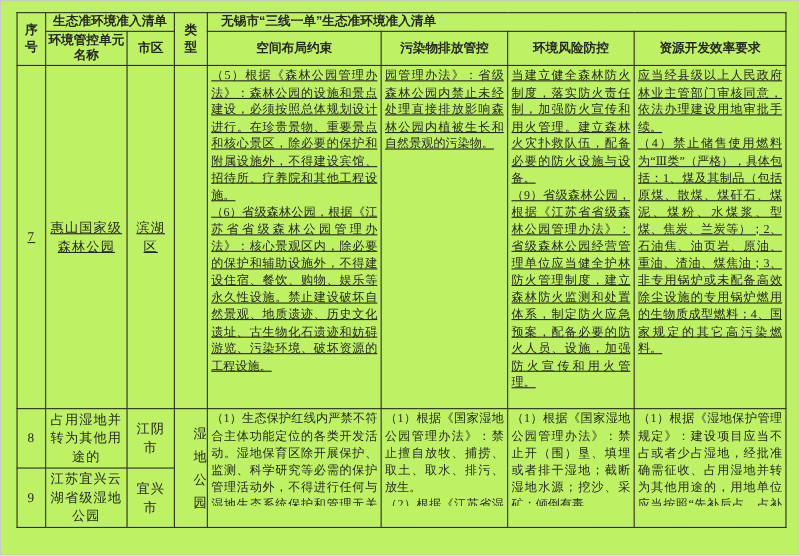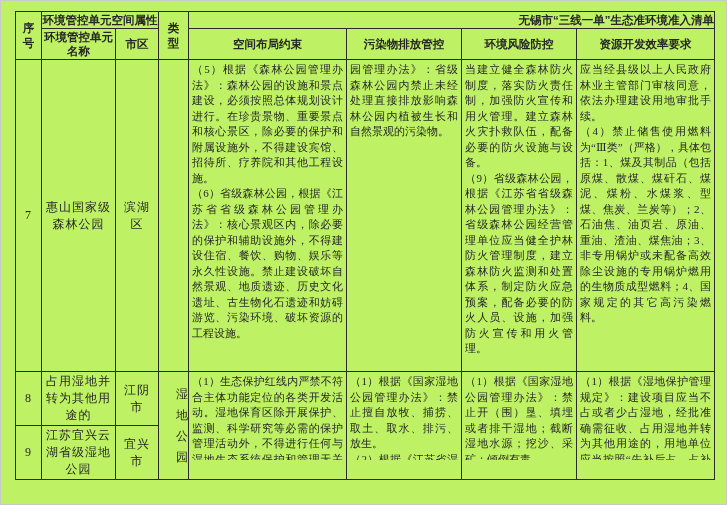--- a/index.html
+++ b/index.html
@@ -23,33 +23,33 @@
     table-layout: fixed;
   }
   table.eco td {
     border: 1px solid #2b2b2b;
     padding: 0;
     box-sizing: border-box;
     overflow: hidden;
   }
   tr.h1 td { height: 17px; }
   tr.h2 td { height: 31px; }
-  tr.r7 td { height: 312px; }
+  tr.r7 td { height: 312px; text-decoration: underline; }
   tr.r8 td { height: 45px; }
   tr.r9 td { height: 47px; }
   .hd {
     font-family: "Liberation Sans", "DejaVu Sans", sans-serif;
     font-weight: bold;
     font-size: 11.5px;
     text-align: center;
     vertical-align: middle;
     line-height: 14px;
   }
   .title-cell {
-    text-align: right;
+    text-align: left;
     padding-left: 12px !important;
   }
   .meta {
     text-align: center;
     vertical-align: middle;
     font-size: 12px;
     line-height: 17px;
     letter-spacing: 1px;
     padding: 1px 3px !important;
   }
@@ -102,21 +102,21 @@
       <col style="width:30px">
       <col style="width:158px">
       <col style="width:115px">
       <col style="width:115px">
       <col style="width:138px">
     </colgroup>
 
     <tbody>
         <tr class="h1">
       <td rowspan="2" class="hd vstack"><span>序号</span></td>
-      <td colspan="2" class="hd">环境管控单元空间属性</td>
+      <td colspan="2" class="hd">生态准环境准入清单</td>
       <td rowspan="2" class="hd vstack"><span>类型</span></td>
       <td colspan="4" class="hd title-cell">无锡市“三线一单”生态准环境准入清单</td>
     </tr>
 
     <tr class="h2">
       <td class="hd">环境管控单元名称</td>
       <td class="hd">市区</td>
       <td class="hd">空间布局约束</td>
       <td class="hd">污染物排放管控</td>
       <td class="hd">环境风险防控</td>

